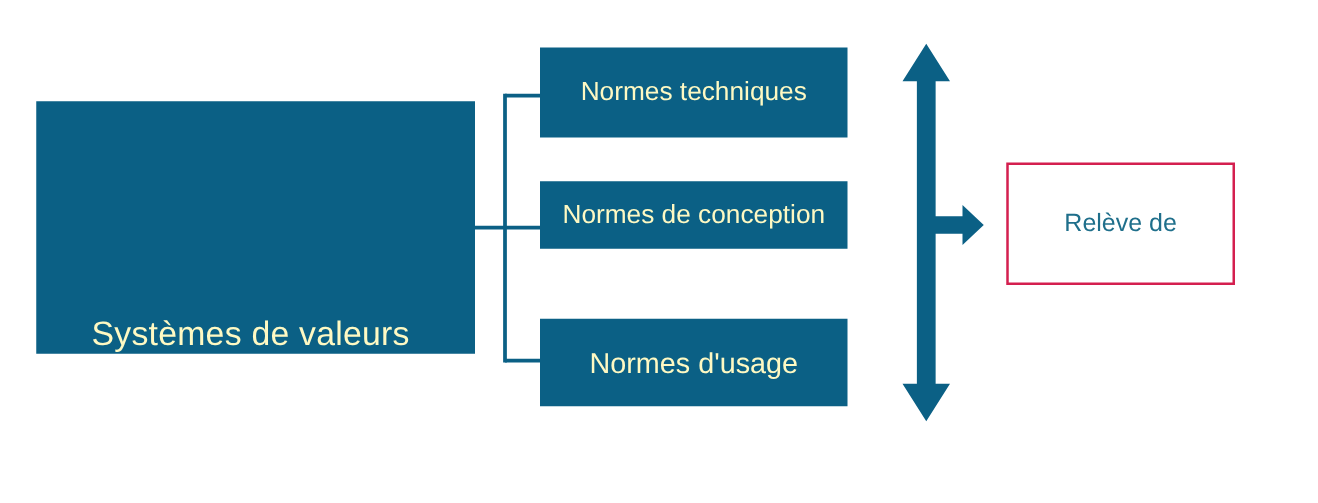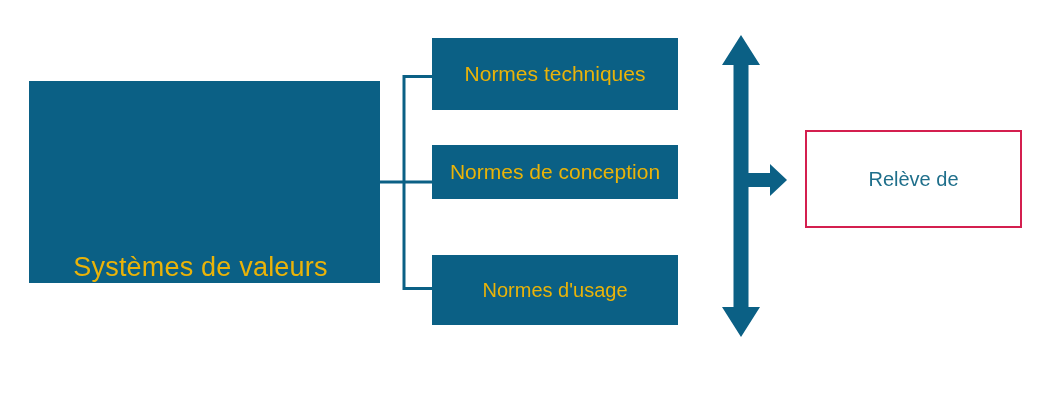--- a/index.html
+++ b/index.html
@@ -23,21 +23,21 @@
   .box {
     position: absolute;
     box-sizing: border-box;
     display: flex;
     align-items: center;
     justify-content: center;
     text-align: center;
   }
   .teal-box {
     background: #0b6085;
-    color: #eab308;
+    color: #fef9c3;
     font-weight: 400;
   }
 
   
   #root-box {
     left: 29px;
     top: 81px;
     width: 351px;
     height: 202px;
     font-size: 27px;
@@ -60,21 +60,21 @@
     width: 246px;
     height: 54px;
     font-size: 21px;
     line-height: 1.22;
   }
   #norm-box-2 {
     left: 432px;
     top: 255px;
     width: 246px;
     height: 70px;
-    font-size: 20px;
+    font-size: 23px;
   }
 
   
   #connector {
     position: absolute;
     left: 370px;
     top: 60px;
     width: 80px;
     height: 250px;
     overflow: visible;
@@ -87,21 +87,21 @@
     top: 20px;
     width: 110px;
     height: 330px;
     overflow: visible;
   }
 
   
   #outcome-box {
     left: 805px;
     top: 130px;
-    width: 217px;
+    width: 183px;
     height: 98px;
     background: #ffffff;
     border: 2px solid #d41f4f;
     color: #1f6f8b;
     font-size: 20px;
     line-height: 1.62;
   }
   #outcome-box .stack {
     display: block;
   }

